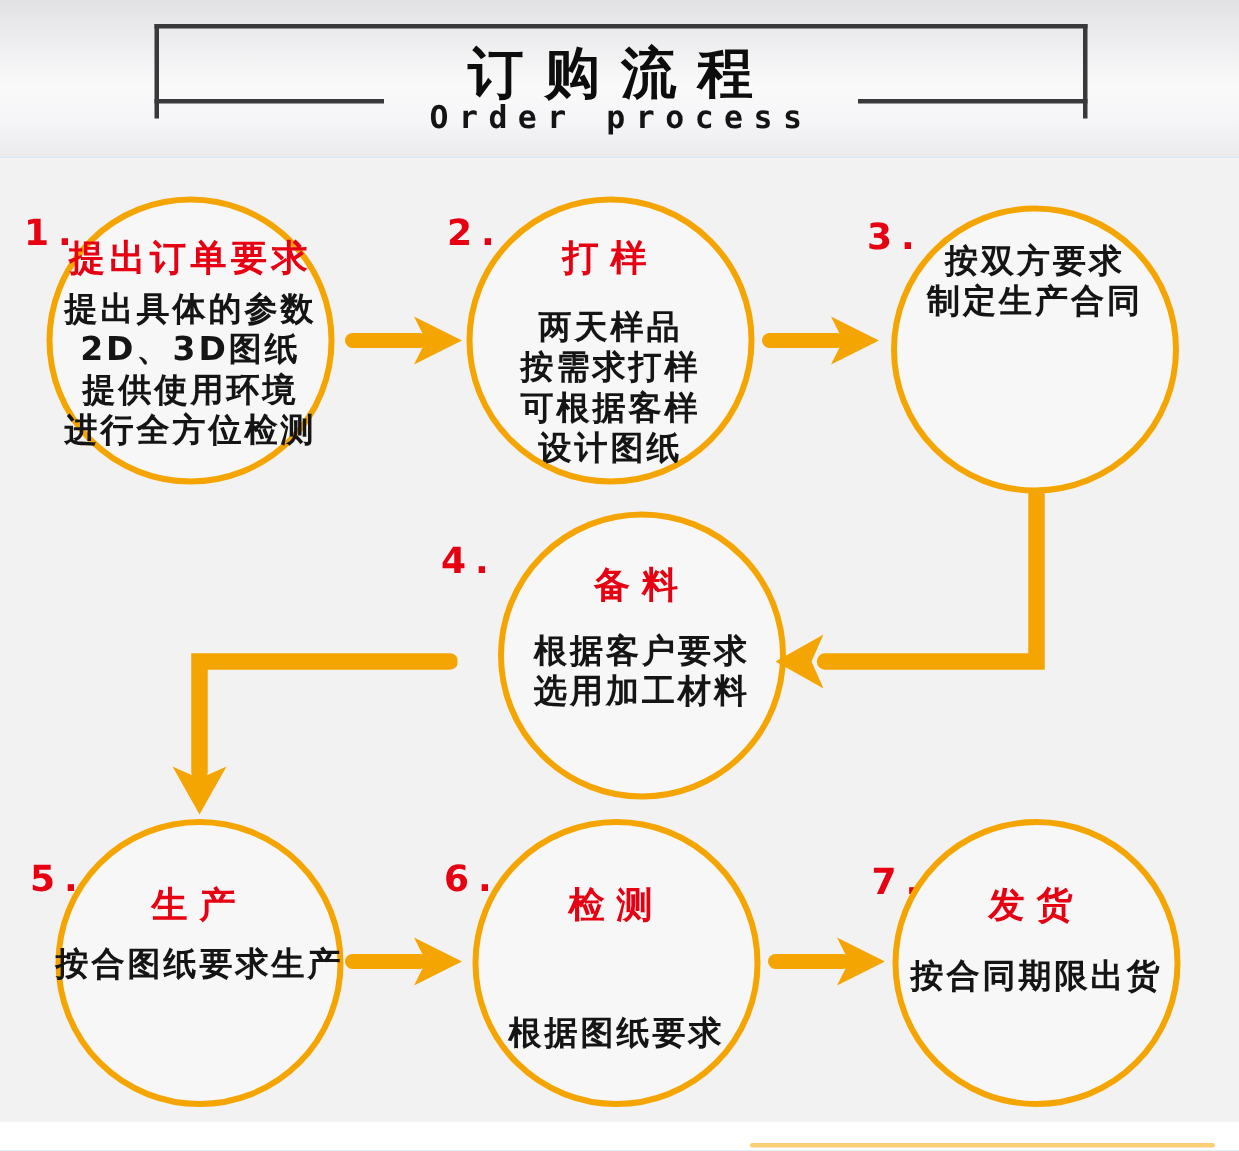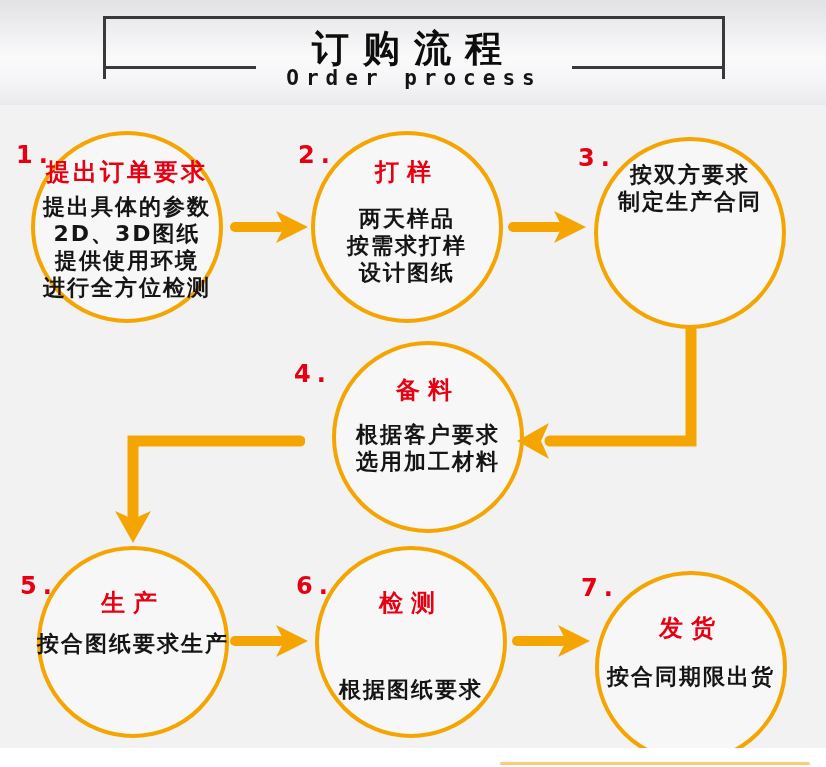--- a/index.html
+++ b/index.html
@@ -48,21 +48,21 @@
   .cl-line{
     font-size:22px;font-weight:bold;color:#151515;letter-spacing:2px;
     line-height:27px;white-space:nowrap;
   }
   .c1{left:31px;top:26px;padding-top:22px;}  .c1 .circle-title{margin-bottom:6px;}
   .c2{left:311px;top:26px;padding-top:22px;} .c2 .circle-title{margin-bottom:18px;letter-spacing:8px;}
   .c3{left:594px;top:32px;padding-top:20px;} .c3 .circle-title{margin-bottom:24px;}
   .c4{left:332px;top:236px;padding-top:30px;} .c4 .circle-title{margin-bottom:16px;letter-spacing:8px;}
   .c5{left:37px;top:441px;padding-top:38px;}  .c5 .circle-title{margin-bottom:12px;letter-spacing:8px;}
   .c6{left:315px;top:441px;padding-top:38px;gap:44px;} .c6 .circle-title{margin-bottom:14px;letter-spacing:8px;}
-  .c7{left:595px;top:466px;padding-top:38px;} .c7 .circle-title{margin-bottom:20px;letter-spacing:8px;}
+  .c7{left:595px;top:441px;padding-top:38px;} .c7 .circle-title{margin-bottom:20px;letter-spacing:8px;}
   .step-num{
     position:absolute;font-size:24px;font-weight:bold;color:#E60012;
     letter-spacing:6px;white-space:nowrap;
   }
   .n1{left:16px;top:36px;}  .n2{left:298px;top:36px;} .n3{left:578px;top:39px;}
   .n4{left:294px;top:255px;}
   .n5{left:20px;top:467px;} .n6{left:296px;top:467px;} .n7{left:581px;top:469px;}
   .arrow{position:absolute;}
   .a12{left:228px;top:104px;} .a23{left:506px;top:104px;}
   .a56{left:228px;top:518px;} .a67{left:510px;top:518px;}
@@ -104,20 +104,21 @@
           <div class="cl-line">2D、3D图纸</div>
           <div class="cl-line">提供使用环境</div>
           <div class="cl-line">进行全方位检测</div>
         </div>
     </div>
     <div class="circle c2">
       <div class="circle-title">打样</div>
       <div class="circle-lines">
           <div class="cl-line">两天样品</div>
           <div class="cl-line">按需求打样</div>
+          <div class="cl-line">可根据客样</div>
           <div class="cl-line">设计图纸</div>
         </div>
     </div>
     <div class="circle c3">
       <div class="circle-lines">
           <div class="cl-line">按双方要求</div>
           <div class="cl-line">制定生产合同</div>
         </div>
     </div>
     <div class="circle c4">

